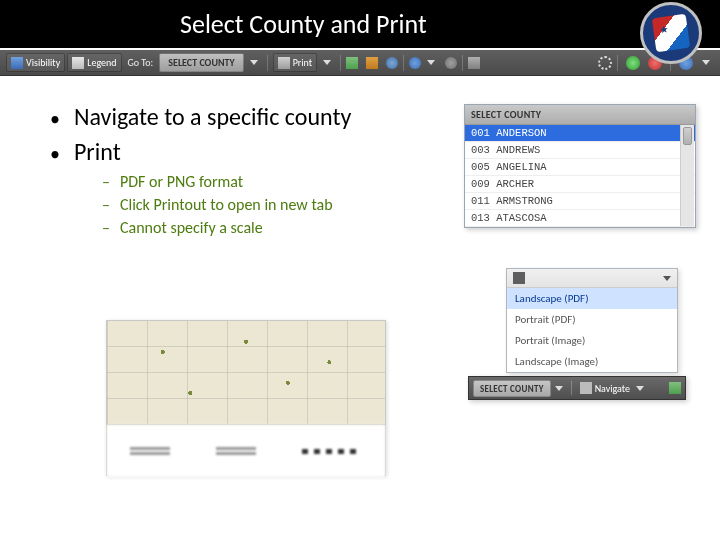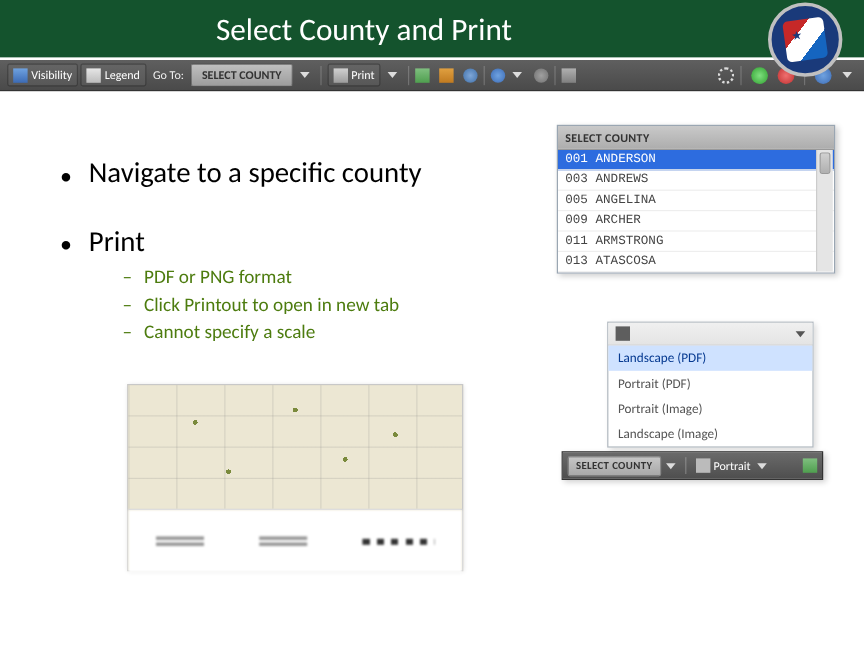--- a/index.html
+++ b/index.html
@@ -1,38 +1,38 @@
 <!DOCTYPE html>
 <html><head>
 <meta charset="utf-8">
 <style>
   * { box-sizing: border-box; margin: 0; padding: 0; }
   body { width: 720px; height: 540px; background: #fff; font-family: Calibri, Arial, sans-serif; position: relative; overflow: hidden; }
 
-  .title-bar { background: #14532d; height: 48px; display: flex; align-items: center; padding-left: 180px; color: #fff; }
+  .title-bar { background: #000000; height: 48px; display: flex; align-items: center; padding-left: 180px; color: #fff; }
   .title-text { font-size: 26px; font-weight: 400; color: #fff; }
 
   .logo { position: absolute; top: 2px; right: 18px; width: 62px; height: 62px; border-radius: 50%; background: #1a3a7a; border: 3px solid #c0c0c0; display: flex; align-items: center; justify-content: center; }
   .logo-inner { width: 34px; height: 34px; background: linear-gradient(135deg, #c62828 0 33%, #fff 33% 66%, #1565c0 66%); border-radius: 4px; transform: rotate(-8deg); position: relative; }
   .logo-star { position: absolute; top: 6px; left: 6px; color: #1a3a7a; font-size: 10px; }
 
   
   .toolbar { height: 28px; background: linear-gradient(#5f5f5f,#4a4a4a); border-top: 2px solid #fff; border-bottom: 1px solid #333; display: flex; align-items: center; padding: 0 6px; gap: 2px; font-size: 10px; color: #fff; }
   .tb-item { display: flex; align-items: center; gap: 3px; padding: 2px 4px; background: rgba(255,255,255,0.06); border-radius: 2px; border: 1px solid rgba(0,0,0,0.3); filter: blur(0.4px); }
   .tb-item.select { background: linear-gradient(#bfbfbf,#9e9e9e); color: #333; font-weight: bold; padding: 2px 8px; }
   .tb-ico { width: 12px; height: 12px; display: inline-block; }
   .tb-sep { width: 1px; height: 16px; background: rgba(255,255,255,0.2); margin: 0 3px; }
   .tb-goto { font-size: 10px; color: #eee; padding: 0 4px; }
   .tb-circle { width: 14px; height: 14px; border-radius: 50%; }
 
   
   .content { padding: 26px 34px 0 50px; position: relative; }
   .bullet-list { list-style: none; }
   .bullet-list > li::before { content: "•"; color: #000; font-size: 20px; margin-right: 14px; position: relative; top: 1px; }
-  .bullet-list > li { font-size: 24px; color: #000; margin-bottom: 6px; margin-top: 28px; }
+  .bullet-list > li { font-size: 24px; color: #000; margin-bottom: 6px; }
   .dash-list { list-style: none; margin: 6px 0 0 52px; }
   .dash-list > li::before { content: "–"; margin-right: 10px; }
   .dash-list > li { font-size: 16px; color: #4d7c0f; margin-bottom: 4px; }
 
   
   .county-panel { position: absolute; top: 104px; right: 24px; width: 232px; background: #fff; border: 1px solid #9aa6b2; font-size: 11px; box-shadow: 2px 2px 5px rgba(0,0,0,0.2); }
   .county-header { background: linear-gradient(#c9c9c9,#adadad); padding: 3px 6px; font-weight: bold; color: #333; border-bottom: 1px solid #999; font-size: 10px; letter-spacing: 0.3px; }
   .county-scroll { max-height: 118px; overflow: hidden; font-family: Liberation Mono, monospace; }
   .county-row { padding: 2px 6px; color: #444; border-bottom: 1px solid #eee; font-size: 10.5px; filter: blur(0.5px); }
   .county-row.sel { background: #2d6cdf; color: #fff; filter: none; }
@@ -165,21 +165,21 @@
   <div class="format-opt">Portrait (Image)</div>
   <div class="format-opt">Landscape (Image)</div>
 </div>
 
 <div class="printout-bar">
   <div class="pb-select">SELECT COUNTY</div>
   <span class="pb-sep"></span>
   <span style="width:1px;height:14px;background:rgba(255,255,255,0.25);margin:0 4px;"></span>
   <div class="pb-print">
     <span class="pb-ico"></span>
-    <span>Portrait</span>
+    <span>Navigate</span>
   </div>
   <span class="pb-sep" style="margin-left:2px;"></span>
   <span style="flex:1"></span>
   <span class="pb-ico" style="background:linear-gradient(#7fbf7f,#4f9f4f);width:12px;height:12px;"></span>
 </div>
 
 <div class="map-thumb">
   <div class="map-body"></div>
   <div class="map-legend">
     <div class="leg-col">

